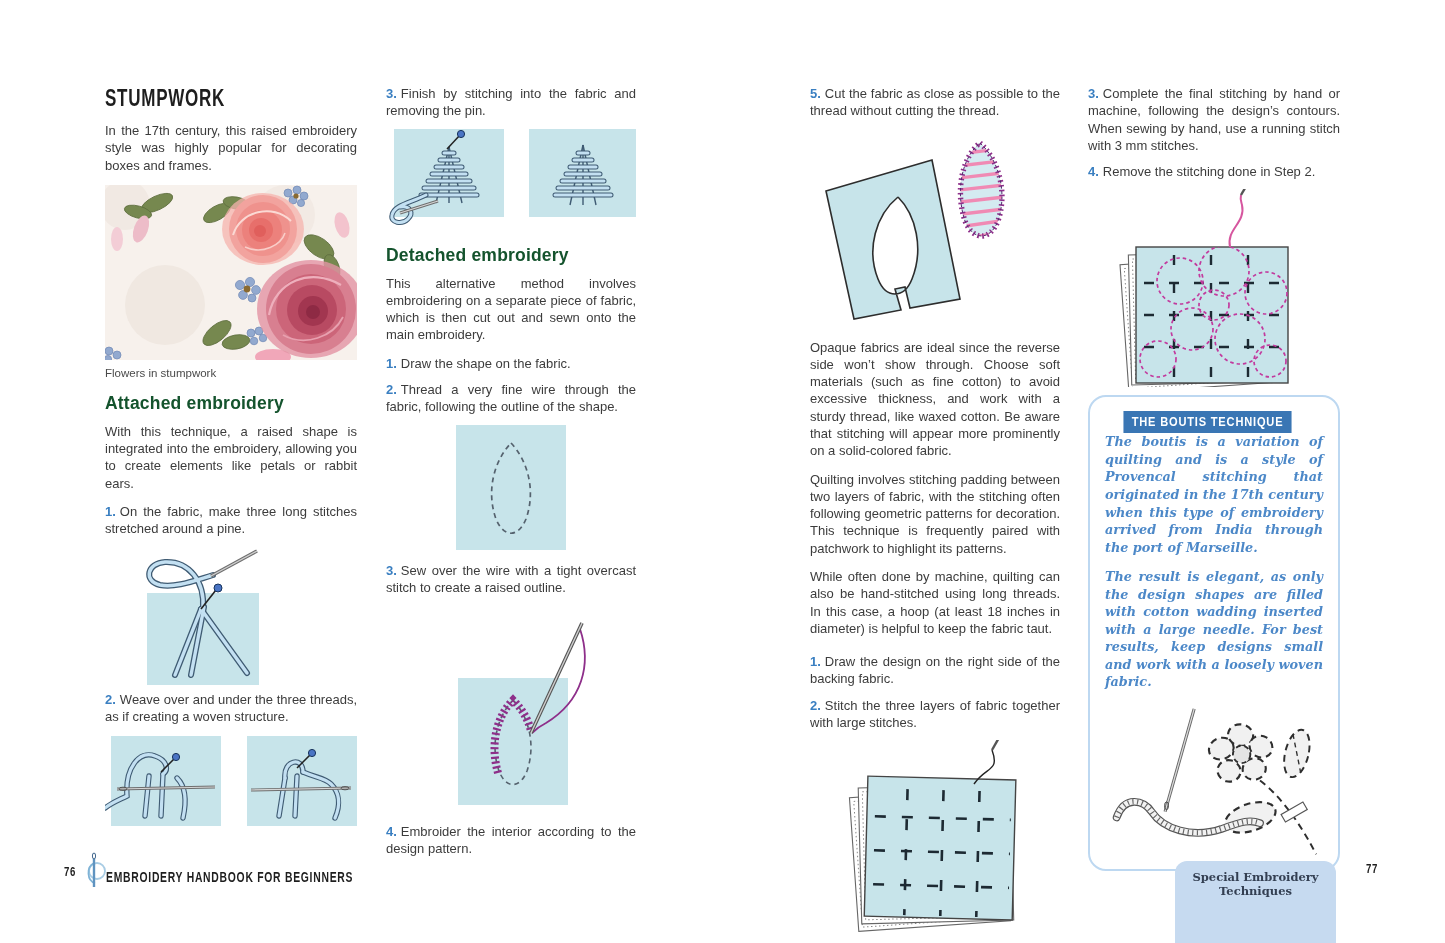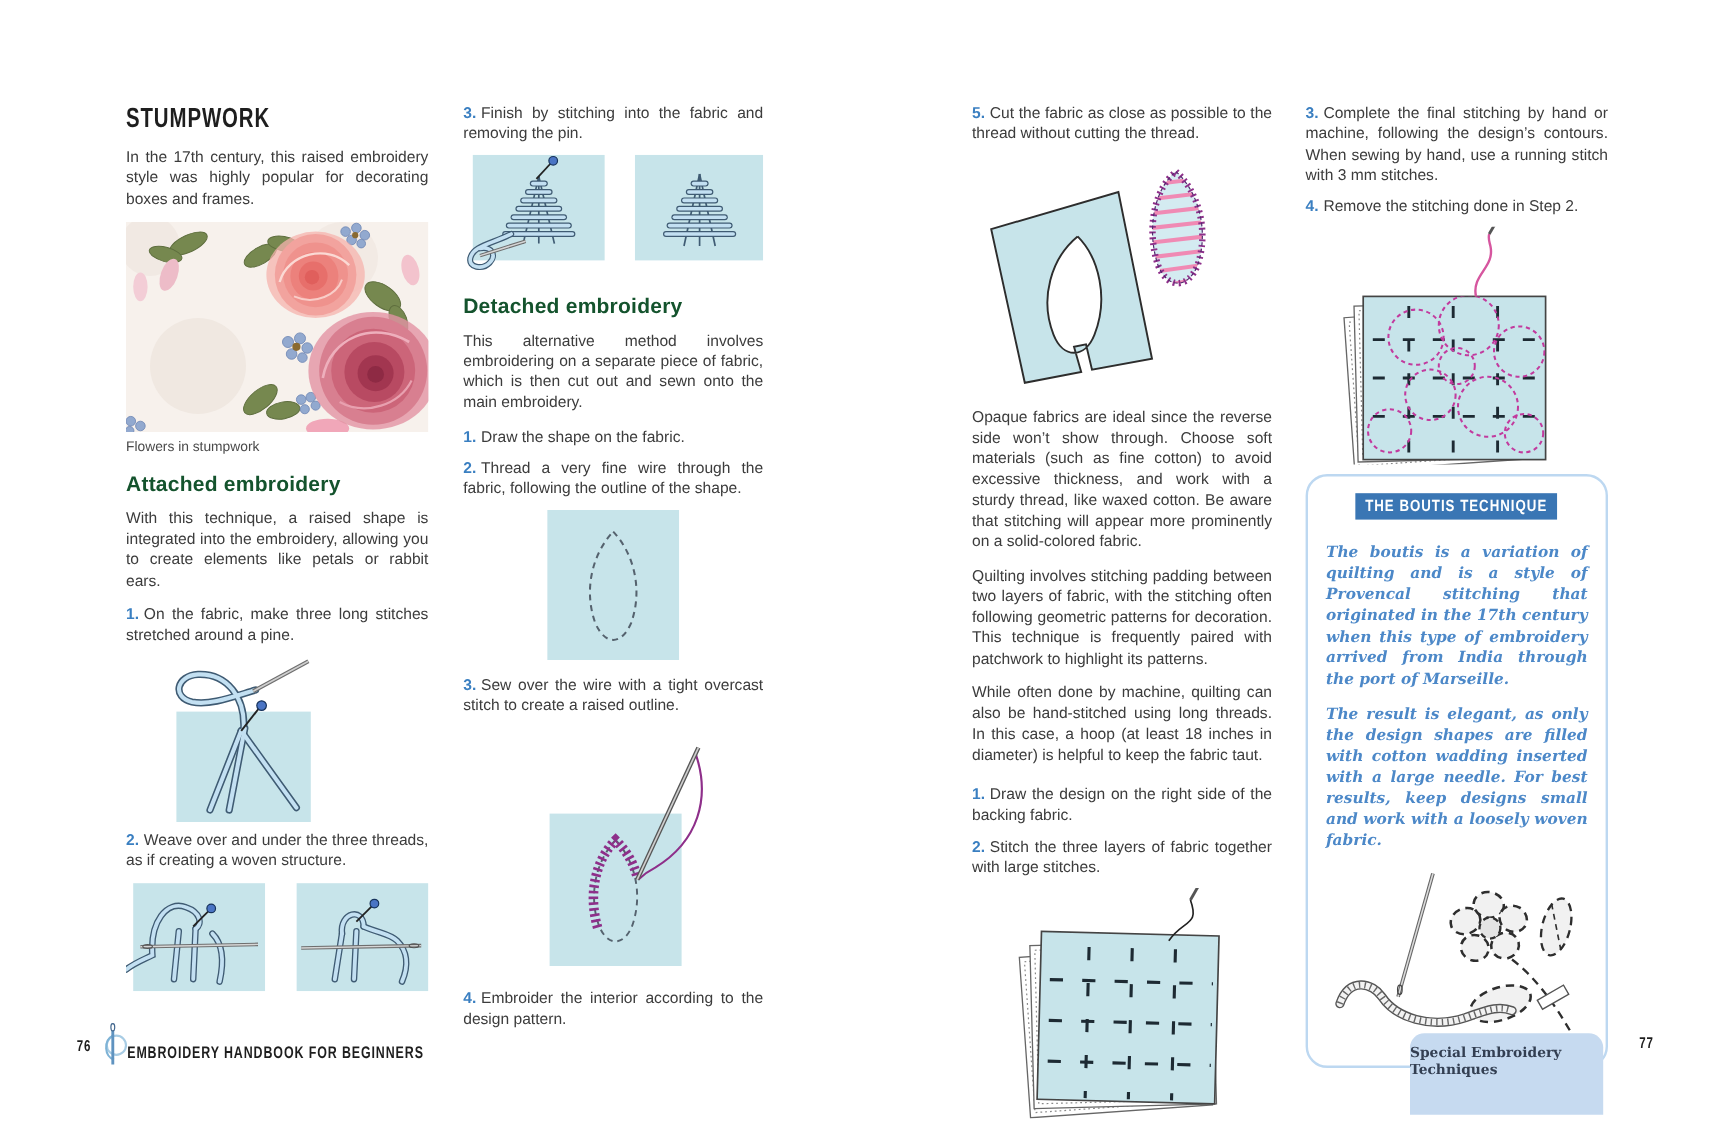--- a/index.html
+++ b/index.html
@@ -32,41 +32,41 @@
   .photo-wrap { margin-top:4px; line-height:0; }
   .illus { display:block; }
   .center { margin-left:auto; margin-right:auto; }
   .row2 { display:flex; justify-content:space-between; align-items:flex-end; }
 
   
   .boutis-box {
     margin-top:6px; border:2px solid #bdd8f1; border-radius:18px;
     padding:14px 15px 6px 15px; background:#ffffff;
   }
-  .badge-wrap { text-align:center; margin-bottom:19px; }
+  .badge-wrap { margin-bottom:0; }
   .boutis-badge {
     display:inline-block; background:#3a76b4; color:#ffffff;
     font-weight:700; font-size:13.5px; letter-spacing:1px;
     padding:3px 10px 4px 10px; transform:scaleX(0.82); transform-origin:center;
     white-space:nowrap;
   }
   .boutis-p {
     font-family:"DejaVu Serif", serif; font-style:italic; font-weight:700;
     color:#4c88c8; font-size:12.8px; line-height:1.37; text-align:justify;
     margin-bottom:12px;
   }
 
   
   .footer-item { position:absolute; }
   #page-num-left  { left:64px;  top:864px; font-size:13px; }
   #footer-logo    { left:84px;  top:849px; }
   #footer-title   { left:106px; top:869px; font-size:14px; }
   #footer-tab {
-    left:1175px; top:861px; width:161px; height:68px;
-    background:#c6daf0; border-radius:12px 12px 0 0; text-align:left;
+    left:1175px; top:861px; width:161px; height:82px;
+    background:#c6daf0; border-radius:12px 12px 0 0; text-align:center;
   }
   #footer-tab .tab-label {
     display:inline-block; margin-top:9px;
     font-family:"DejaVu Serif", serif; font-weight:700;
     font-size:11.5px; color:#333f52;
   }
   #page-num-right { left:1366px; top:861px; font-size:13px; }
 </style>
 </head>
 <body>

